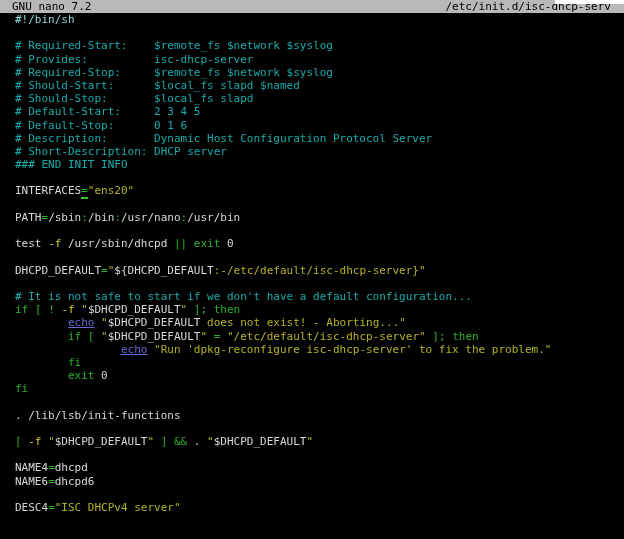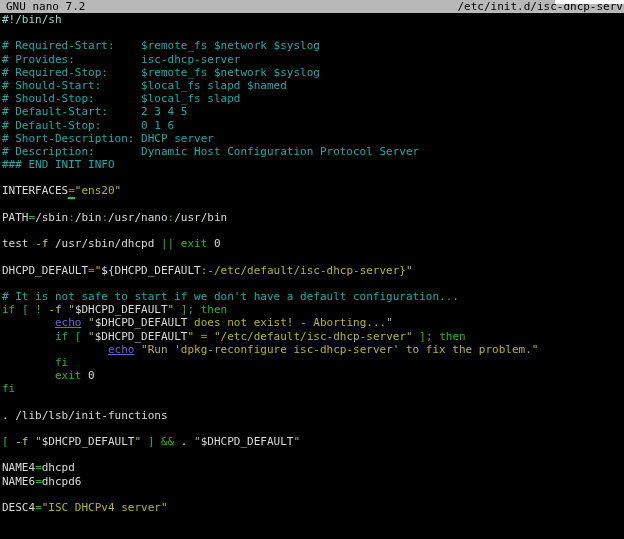--- a/index.html
+++ b/index.html
@@ -12,37 +12,37 @@
   }
   .titlebar {
     position: absolute; top: 0; left: 0;
     width: 624px; height: 13px;
     background: #b8b8b8; color: #000;
     font-size: 11px; line-height: 13px;
     display: flex; justify-content: space-between;
     white-space: pre;
     z-index: 1;
   }
-  .titlebar .app { padding-left: 6px; }
-  .titlebar .file { padding-right: 1px; }
+  .titlebar .app { padding-left: 12px; }
+  .titlebar .file { padding-right: 13px; }
   .corner-strip {
     position: absolute; top: 0; right: 0;
     width: 69px; height: 4px;
     background: #ffffff;
     z-index: 2;
   }
   .editor {
     position: absolute; top: 13px; left: 0; right: 0;
     z-index: 0;
   }
   .code-line {
     height: 13.2px; line-height: 13.2px;
     font-size: 11px;
     white-space: pre;
-    padding-left: 2px;
+    padding-left: 15px;
     color: #d8d8d8;
   }
   
   .seg-w { color: #d8d8d8; }            
   .seg-c { color: #1aabab; }            
   .seg-bc { color: #8ed7d7; }           
   .seg-g { color: #2bb32b; }            
   .seg-y { color: #b5b329; }            
   .seg-Y { color: #cfcd32; }            
   .seg-b { color: #6767d1; text-decoration: underline; }            
@@ -65,22 +65,22 @@
 <div class="editor">
     <div class="code-line"><span class="seg-bc">#!/bin/sh</span></div>
     <div class="code-line">&nbsp;</div>
     <div class="code-line"><span class="seg-c"># Required-Start:    $remote_fs $network $syslog</span></div>
     <div class="code-line"><span class="seg-c"># Provides:          isc-dhcp-server</span></div>
     <div class="code-line"><span class="seg-c"># Required-Stop:     $remote_fs $network $syslog</span></div>
     <div class="code-line"><span class="seg-c"># Should-Start:      $local_fs slapd $named</span></div>
     <div class="code-line"><span class="seg-c"># Should-Stop:       $local_fs slapd</span></div>
     <div class="code-line"><span class="seg-c"># Default-Start:     2 3 4 5</span></div>
     <div class="code-line"><span class="seg-c"># Default-Stop:      0 1 6</span></div>
+    <div class="code-line"><span class="seg-c"># Description:       Dynamic Host Configuration Protocol Server</span></div>
     <div class="code-line"><span class="seg-c"># Short-Description: DHCP server</span></div>
-    <div class="code-line"><span class="seg-c"># Description:       Dynamic Host Configuration Protocol Server</span></div>
     <div class="code-line"><span class="seg-c">### END INIT INFO</span></div>
     <div class="code-line">&nbsp;</div>
     <div class="code-line"><span class="seg-w">INTERFACES</span><span class="seg-k">=</span><span class="seg-y">"ens20"</span></div>
     <div class="code-line">&nbsp;</div>
     <div class="code-line"><span class="seg-w">PATH</span><span class="seg-g">=</span><span class="seg-w">/sbin</span><span class="seg-g">:</span><span class="seg-w">/bin</span><span class="seg-g">:</span><span class="seg-w">/usr/nano</span><span class="seg-g">:</span><span class="seg-w">/usr/bin</span></div>
     <div class="code-line">&nbsp;</div>
     <div class="code-line"><span class="seg-w">test </span><span class="seg-Y">-f</span><span class="seg-w"> /usr/sbin/dhcpd </span><span class="seg-g">||</span><span class="seg-w"> </span><span class="seg-g">exit</span><span class="seg-w"> 0</span></div>
     <div class="code-line">&nbsp;</div>
     <div class="code-line"><span class="seg-w">DHCPD_DEFAULT</span><span class="seg-g">=</span><span class="seg-y">"</span><span class="seg-v">${DHCPD_DEFAULT</span><span class="seg-y">:-/etc/default/isc-dhcp-server}"</span></div>
     <div class="code-line">&nbsp;</div>

